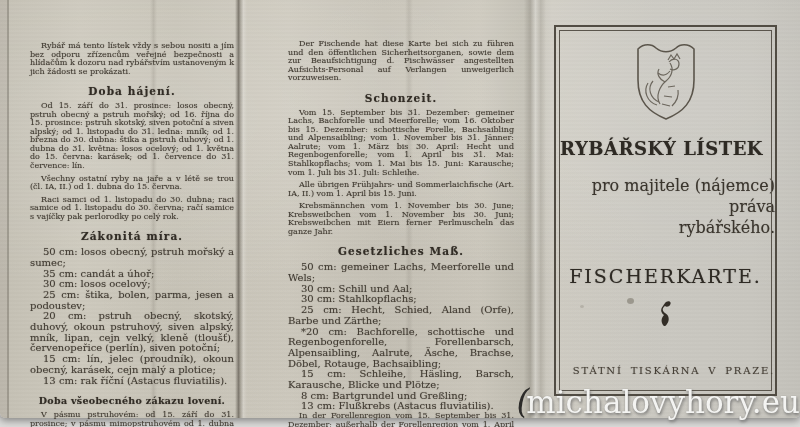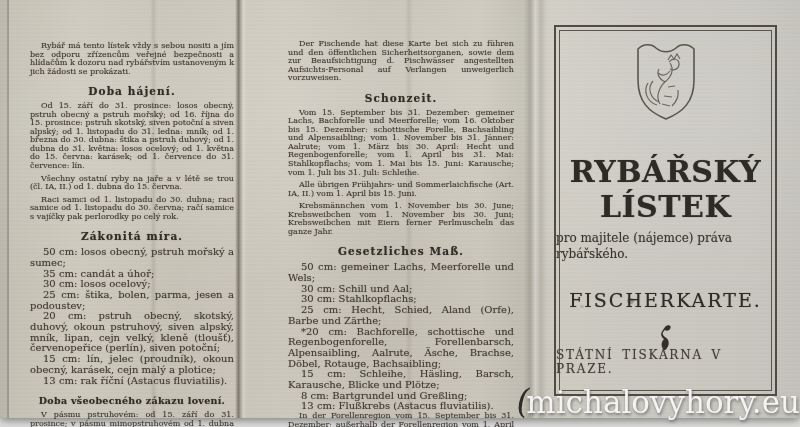--- a/index.html
+++ b/index.html
@@ -31,28 +31,28 @@
      text-shadow:0 0 1px rgba(66,60,51,0.45);}
   .m{font-size:10px;line-height:1.07;text-align:justify;margin:0;text-indent:13px;
      text-shadow:0 0 1px rgba(66,60,51,0.45);}
   .sec{font-size:10.5px;font-weight:bold;text-align:center;letter-spacing:1.1px;color:#322d26;
        margin:9px 0 5px;text-shadow:0 0 1px rgba(50,45,38,0.5);}
   .sec.tight{font-size:9.5px;letter-spacing:0.3px;}
   
   .frame{position:absolute;left:554px;top:25px;width:219px;height:367px;border:2px solid #514c43;}
   .frame-inner{position:absolute;left:3px;top:3px;right:3px;bottom:3px;border:1px solid #5a554c;}
   .arms{display:block;margin:13px auto 0;}
-  .main-title{font-size:30px;font-weight:bold;text-align:center;margin:32px 4px 0;letter-spacing:0.5px;
+  .main-title{font-size:18px;font-weight:bold;margin:16px 4px 0;letter-spacing:0.5px;
               color:#2e2a24;text-shadow:0 0 1px rgba(46,42,36,0.5);}
-  .sub{font-size:12px;text-align:left;margin-top:7px;line-height:1.3;color:#3a352d;
+  .sub{font-size:16px;text-align:right;margin-top:17px;line-height:1.3;color:#3a352d;
        text-shadow:0 0 1px rgba(58,53,45,0.4);}
   .de-title{font-size:19px;text-align:center;margin-top:27px;letter-spacing:2px;color:#2e2a24;
             text-shadow:0 0 1px rgba(46,42,36,0.5);}
   .orn{display:block;margin:13px auto 0;}
-  .printer{position:absolute;bottom:18px;left:0;right:0;text-align:left;font-size:12px;
+  .printer{position:absolute;bottom:18px;left:0;right:0;text-align:right;font-size:10px;
            letter-spacing:1.8px;word-spacing:3px;color:#453f36;text-shadow:0 0 1px rgba(69,63,54,0.45);}
   
   .watermark{position:absolute;bottom:-3px;right:0px;font-size:31px;white-space:nowrap;
              color:rgba(250,250,248,0.95);
              text-shadow:1px 2px 3px rgba(95,95,95,0.75),0 0 1px rgba(130,130,130,0.6);}
   .wm-paren{color:#2c2b29;font-size:33px;font-style:italic;margin-right:-3px;
             text-shadow:none;}
 </style>
 </head>
 <body>

